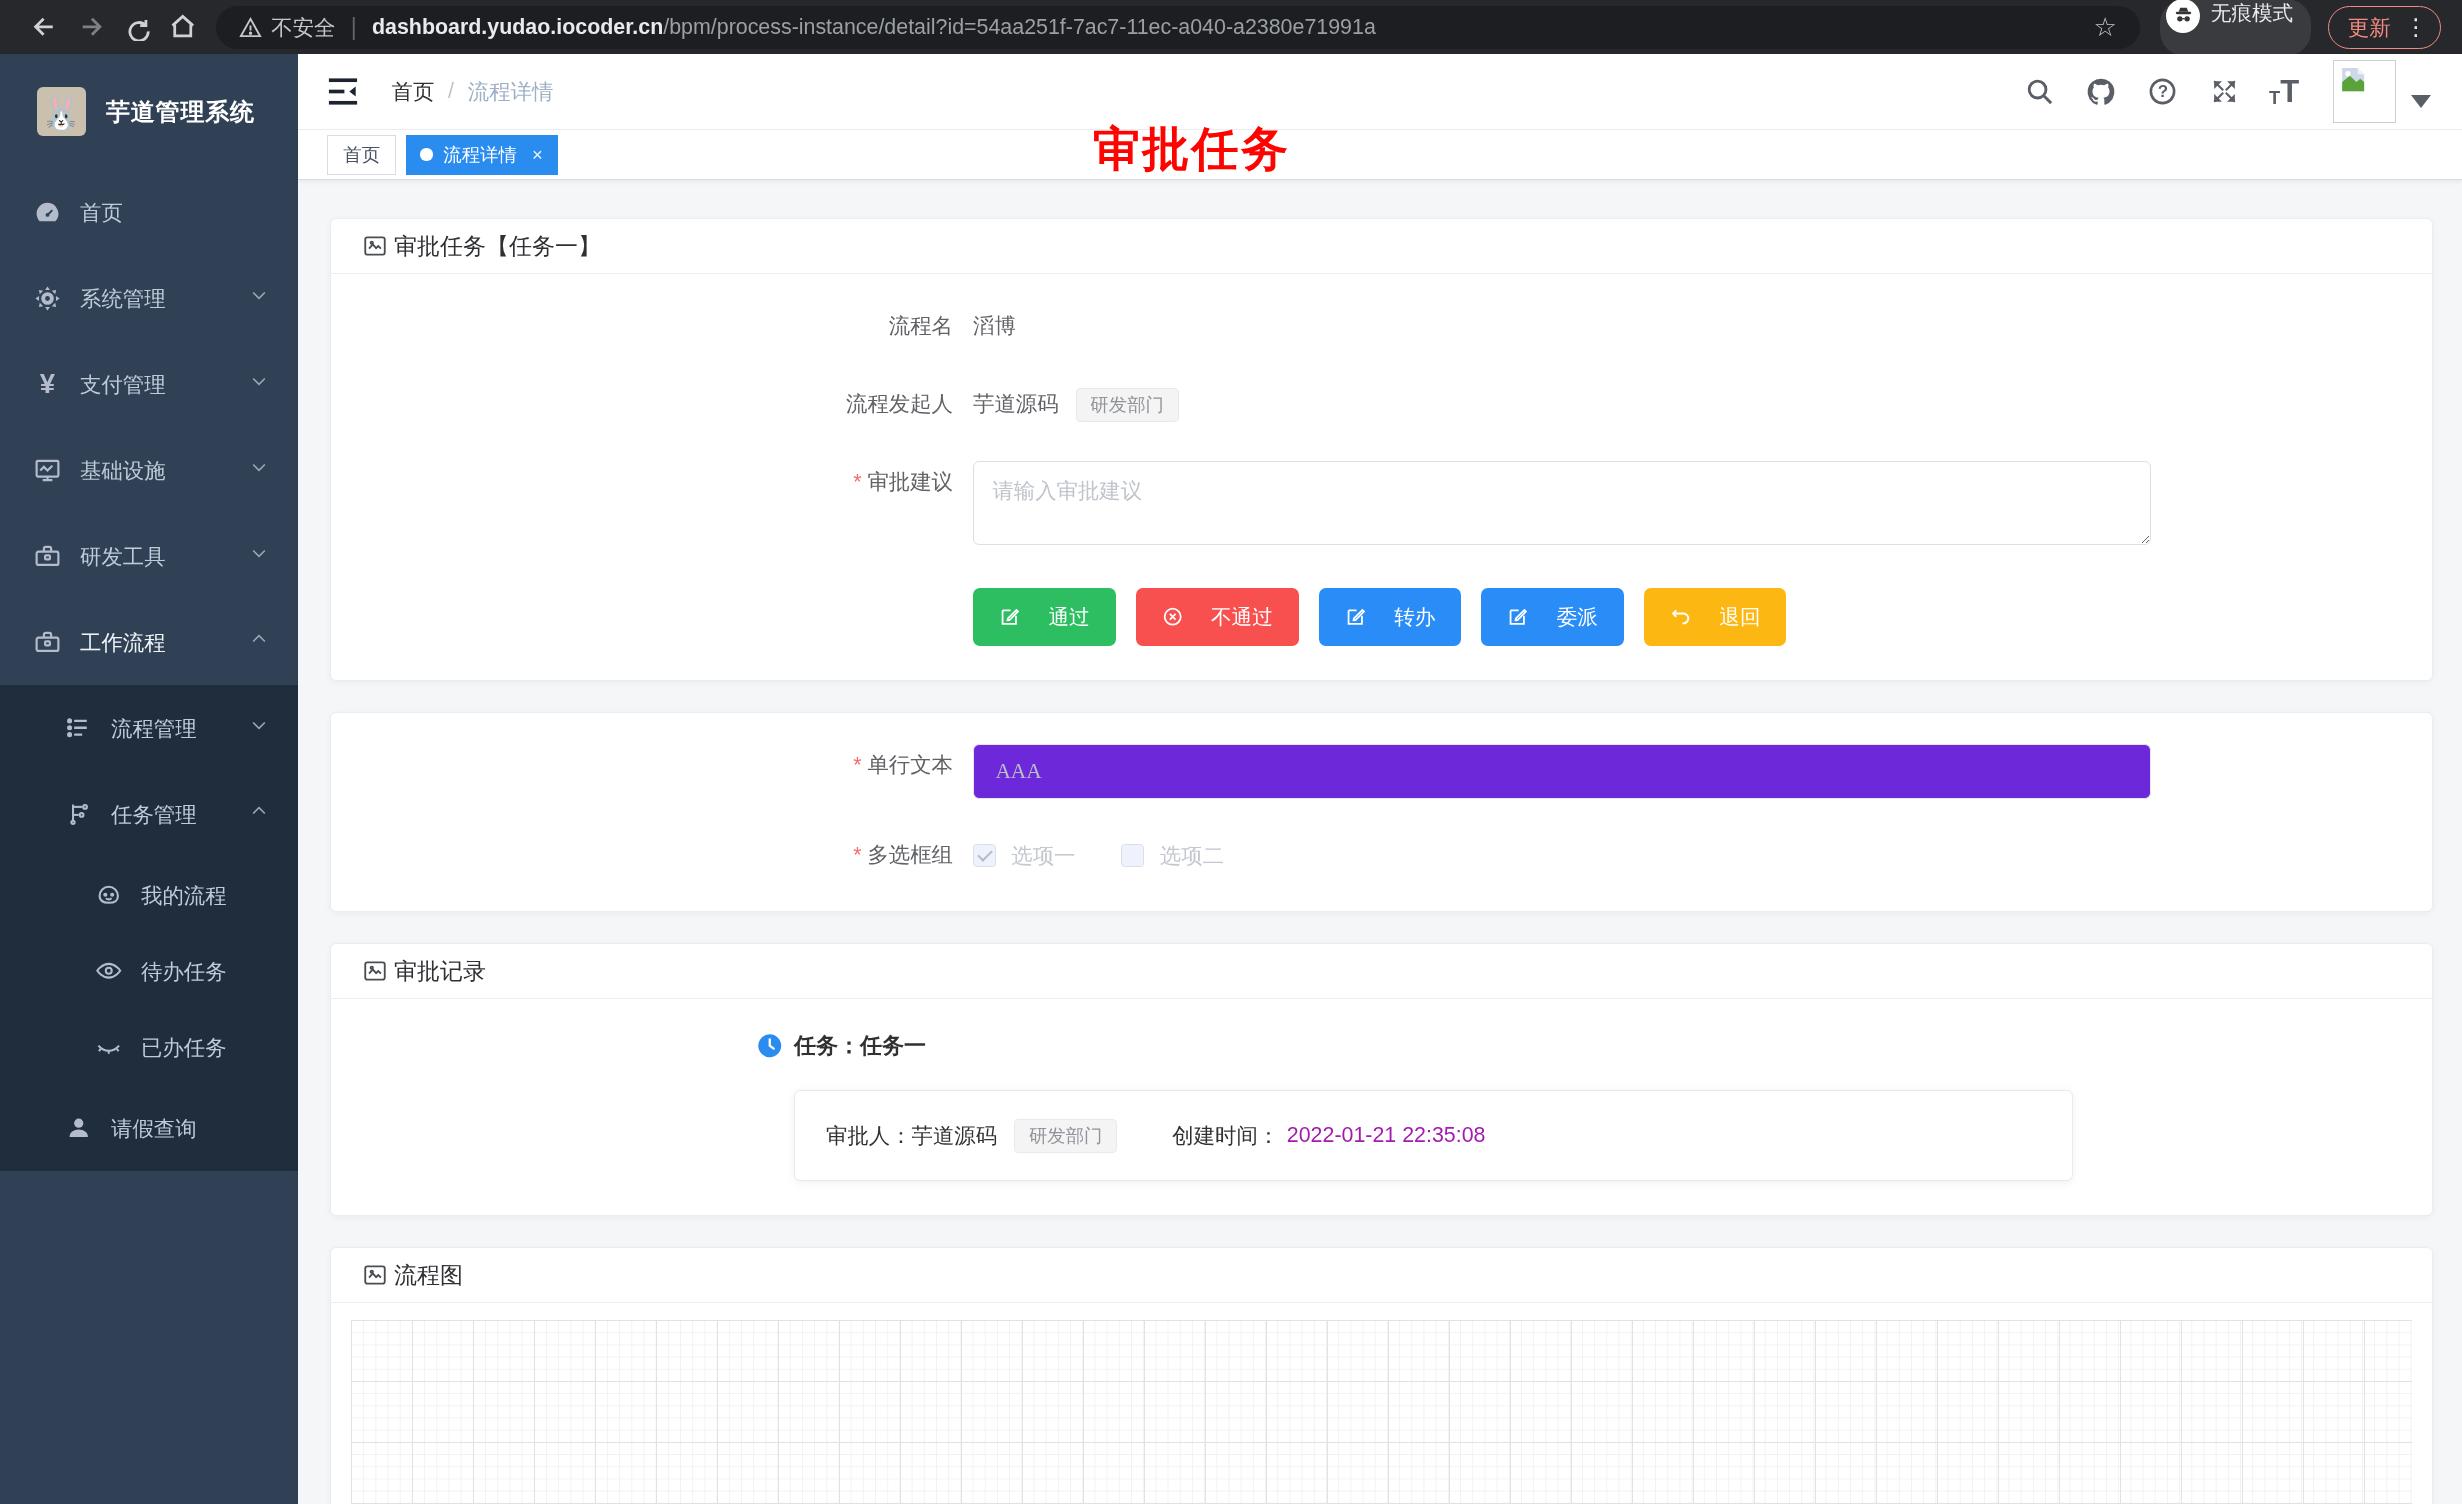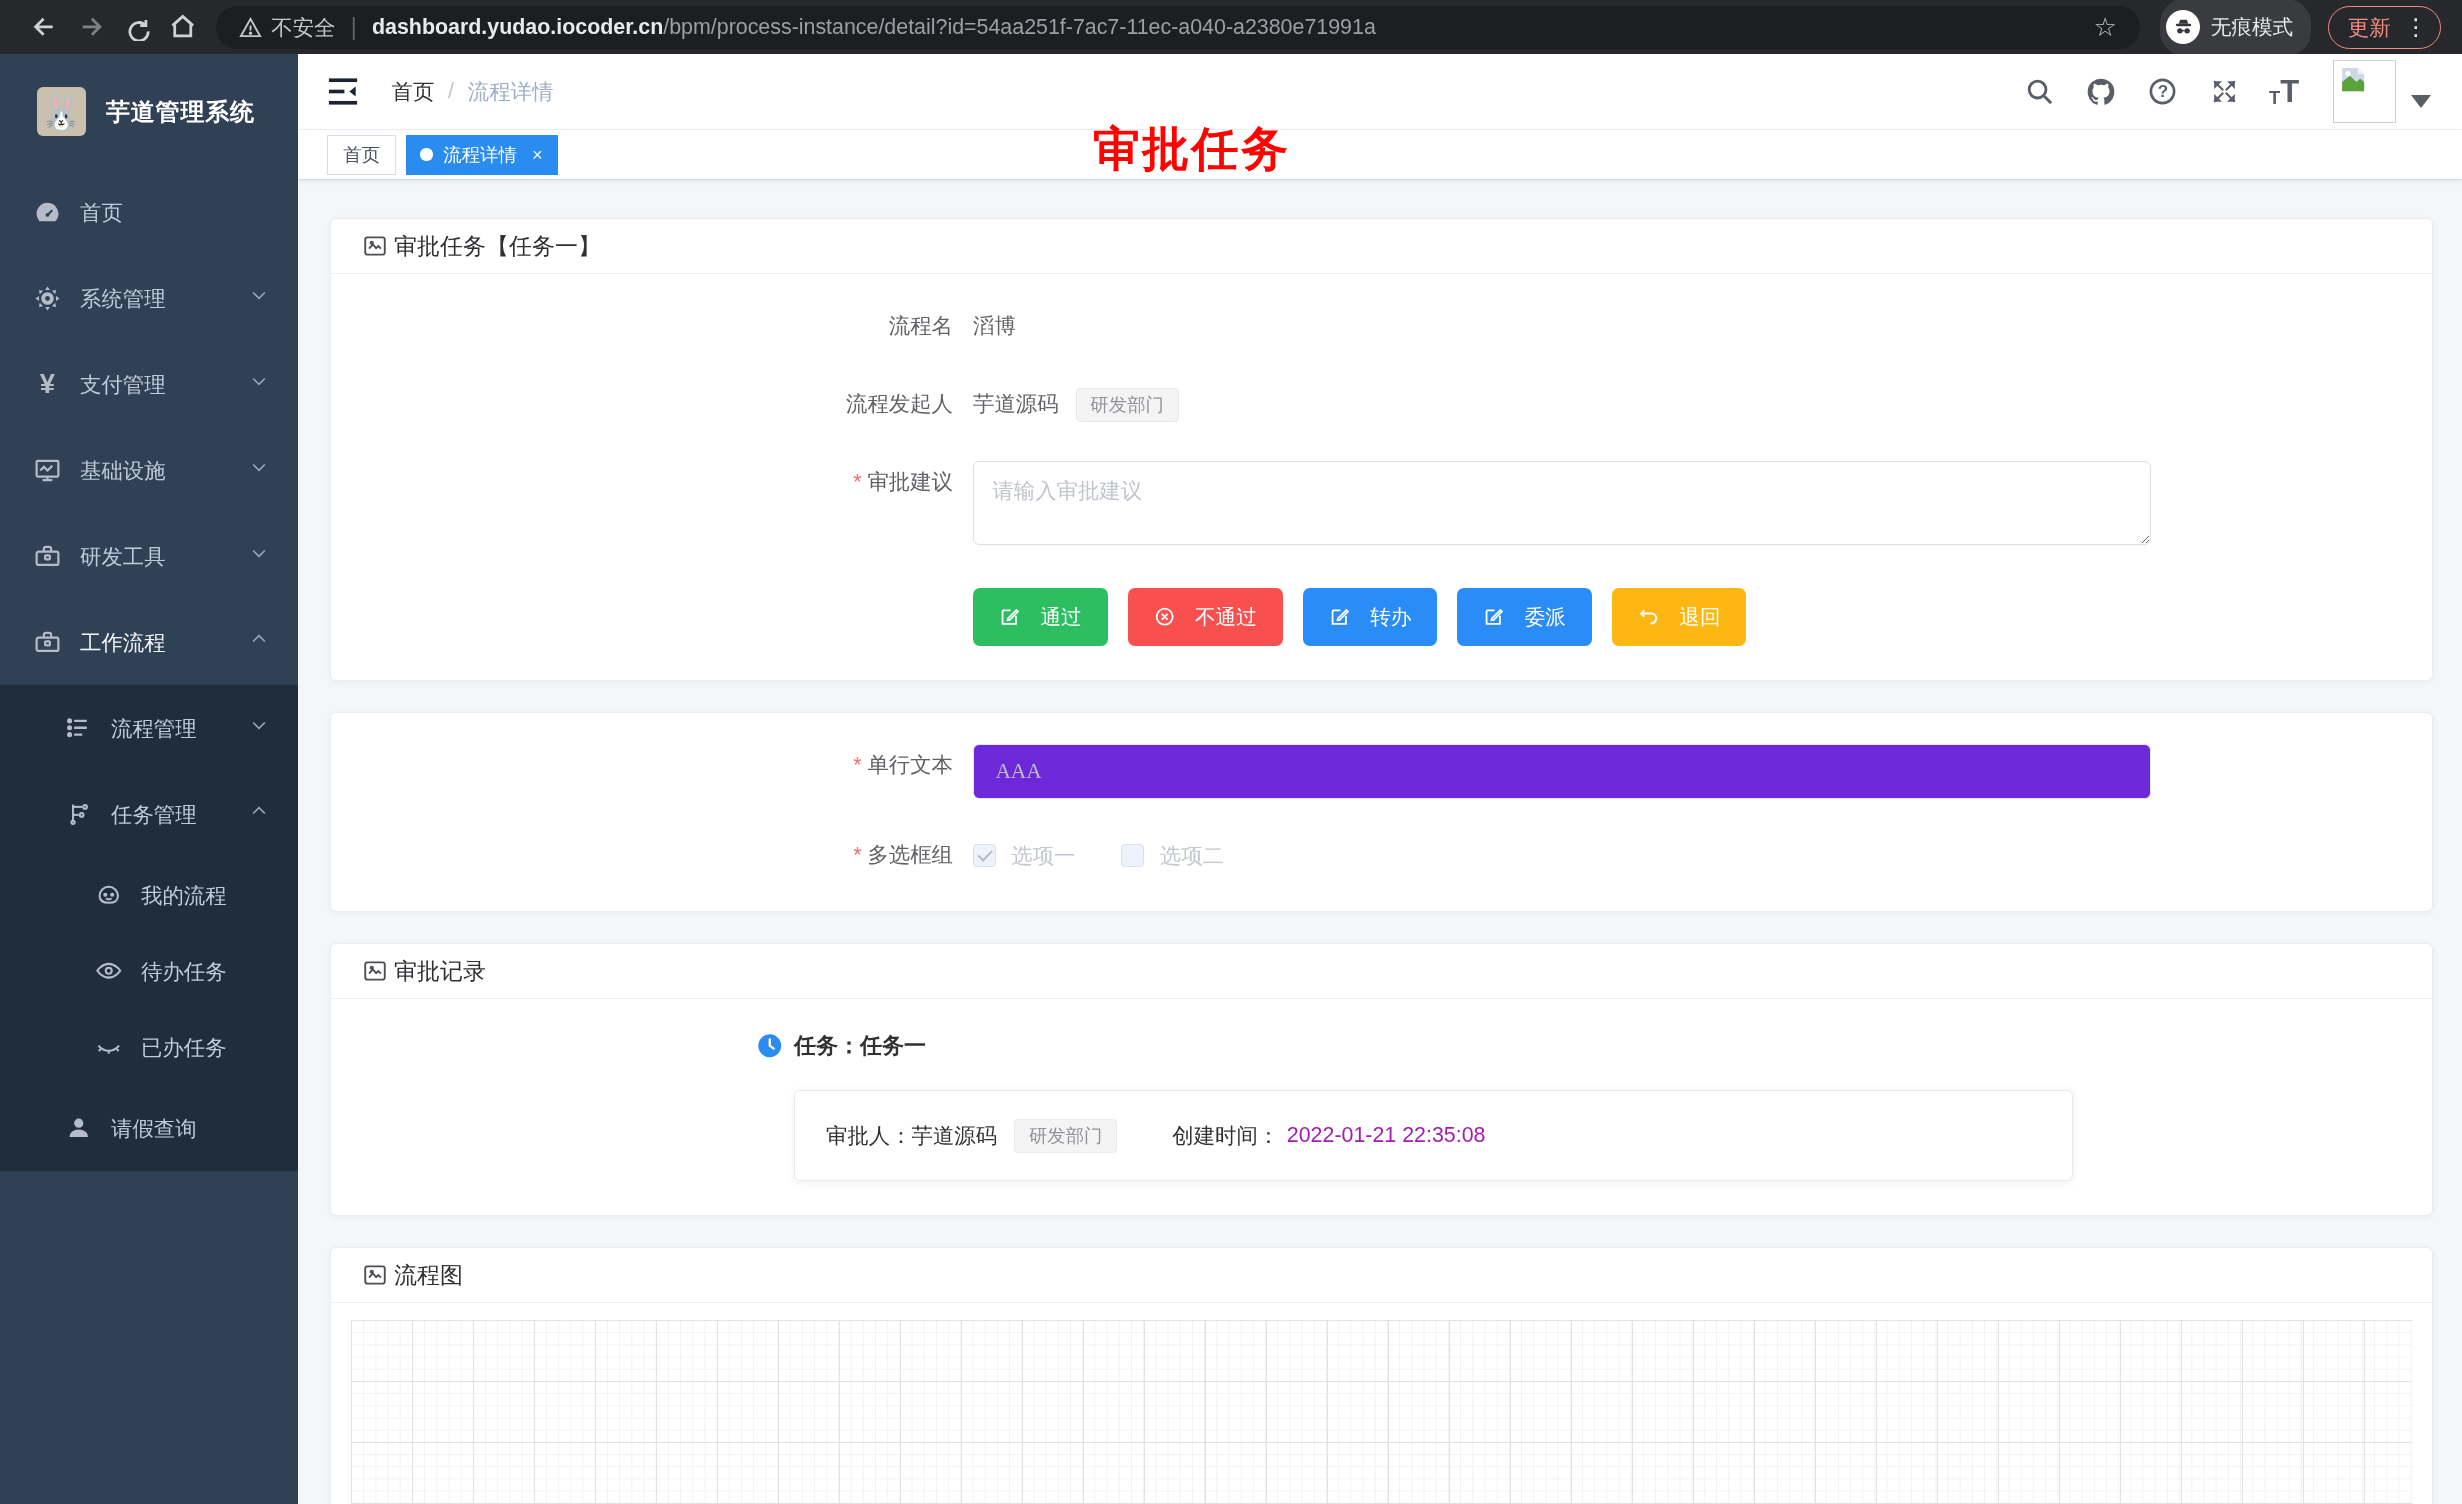--- a/index.html
+++ b/index.html
@@ -10,21 +10,21 @@
   
   .chrome { height:54px; background:#27282c; display:flex; align-items:center; padding:0 21.4px; flex:0 0 auto; }
   .chrome .navbtn { width:46px; height:46px; display:flex; align-items:center; justify-content:center; color:#cfd1d5; flex:0 0 auto; cursor:pointer; }
   .chrome .navbtn.dim { color:#7d8085; }
   .urlbar { flex:1; height:43px; margin:0 20px 0 10.7px; background:#1d1e21; border-radius:21.4px; display:flex; align-items:center; padding:0 23px; color:#9aa0a6; font-size:21.4px; overflow:hidden; white-space:nowrap; }
   .urlbar .sec { display:flex; align-items:center; gap:9.2px; color:#c4c7cc; }
   .urlbar .sep { margin:0 15.3px; color:#5f6368; font-size:23px; }
   .url-host { color:#e8eaed; font-weight:700; }
   .url-path { color:#9aa0a6; }
   .urlbar .star { margin-left:auto; color:#c4c7cc; font-size:26px; }
-  .incog { display:flex; align-items:center; gap:10.7px; background:#3a3b3f; border-radius:24.5px; height:57px; padding:0 18.4px 0 6.1px; color:#e8eaed; font-size:20.6px; flex:0 0 auto; }
+  .incog { display:flex; gap:10.7px; background:#3a3b3f; border-radius:24.5px; height:57px; padding:0 18.4px 0 6.1px; color:#e8eaed; font-size:20.6px; flex:0 0 auto; }
   .incog-circle { width:34px; height:34px; background:#fff; border-radius:50%; display:flex; align-items:center; justify-content:center; }
   .update-pill { display:flex; align-items:center; gap:13.8px; border:1.5px solid #f28b82; border-radius:24.5px; height:43px; padding:0 12.2px 0 18.4px; margin-left:17px; flex:0 0 auto; cursor:pointer; }
   .update-pill .upd { color:#f28b82; font-size:21.4px; }
   .update-pill .kebab { color:#e8eaed; font-size:23px; letter-spacing:0; }
 
   
   .app { flex:1; display:flex; min-height:0; }
 
   
   .sidebar { width:298px; background:#304156; color:#bfcbd9; flex:0 0 auto; overflow:hidden; }
@@ -82,21 +82,21 @@
   .req::before { content:"* "; color:#f56c6c; }
   .f-value { font-size:21.4px; color:#606266; line-height:43px; display:flex; align-items:flex-start; }
   .v-center { align-items:center; }
   .el-tag { display:inline-flex; align-items:center; height:34px; padding:0 13.8px; background:#f4f4f5; border:0.8px solid #e9e9eb; border-radius:4.6px; color:#909399; font-size:18.4px; margin-left:17px; }
   textarea.el-textarea { width:1178px; height:84px; border:0.8px solid #dcdfe6; border-radius:6.1px; font-size:21.4px; padding:13.8px 18.4px; color:#606266; resize:vertical; outline:none; font-family:inherit; }
   textarea.el-textarea::placeholder { color:#c0c4cc; }
   input.el-input { width:1178px; height:55px; border:0.8px solid #e4e7ed; border-radius:6.1px; font-size:21.4px; padding:0 21.4px; outline:none; font-family:inherit; }
   input.disabled { background:#6d28d9; color:#b9bec7; cursor:not-allowed;font-family:Liberation Serif, serif; }
 
   .btn-row { display:flex; gap:20px; padding-left:214px; margin-top:43px; }
-  .btn { display:inline-flex; align-items:center; gap:20px; height:58px; padding:0 26px; border:none; border-radius:6.9px; color:#fff; font-size:20.6px; cursor:pointer; font-family:Liberation Mono, monospace; }
+  .btn { display:inline-flex; align-items:center; gap:28px; height:58px; padding:0 26px; border:none; border-radius:6.9px; color:#fff; font-size:20.6px; cursor:pointer; font-family:Liberation Mono, monospace; }
   .btn-success { background:#2dbe62; }
   .btn-danger  { background:#f7504e; }
   .btn-primary { background:#2a8cf7; }
   .btn-warning { background:#fcb713; }
 
   
   .cb-group { display:flex; align-items:center; gap:46px; height:43px; }
   .cb { display:flex; align-items:center; gap:15.3px; color:#c3c7cf; font-size:21.4px;font-family:Liberation Serif, serif; }
   .cb-box { width:23px; height:23px; border:0.8px solid #dcdfe6; background:#edf2fc; border-radius:3.8px; position:relative; }
   .cb-box.checked::after { content:""; position:absolute; left:6.9px; top:2.3px; width:6.1px; height:12.2px; border:solid #b6bac2; border-width:0 2.3px 2.3px 0; transform:rotate(45deg); }

